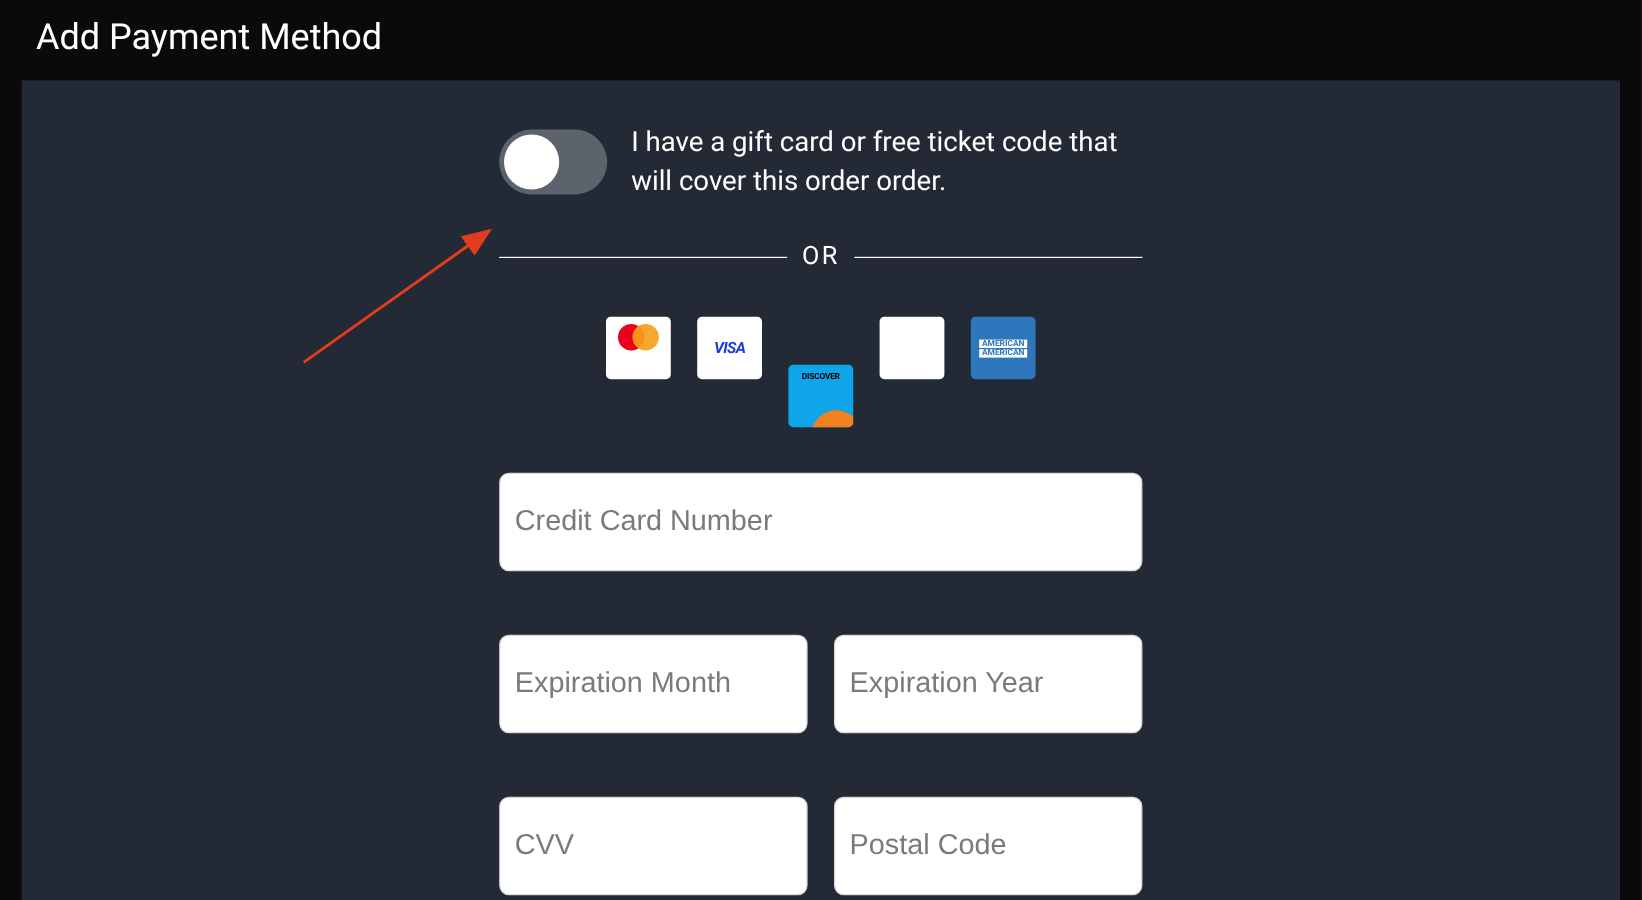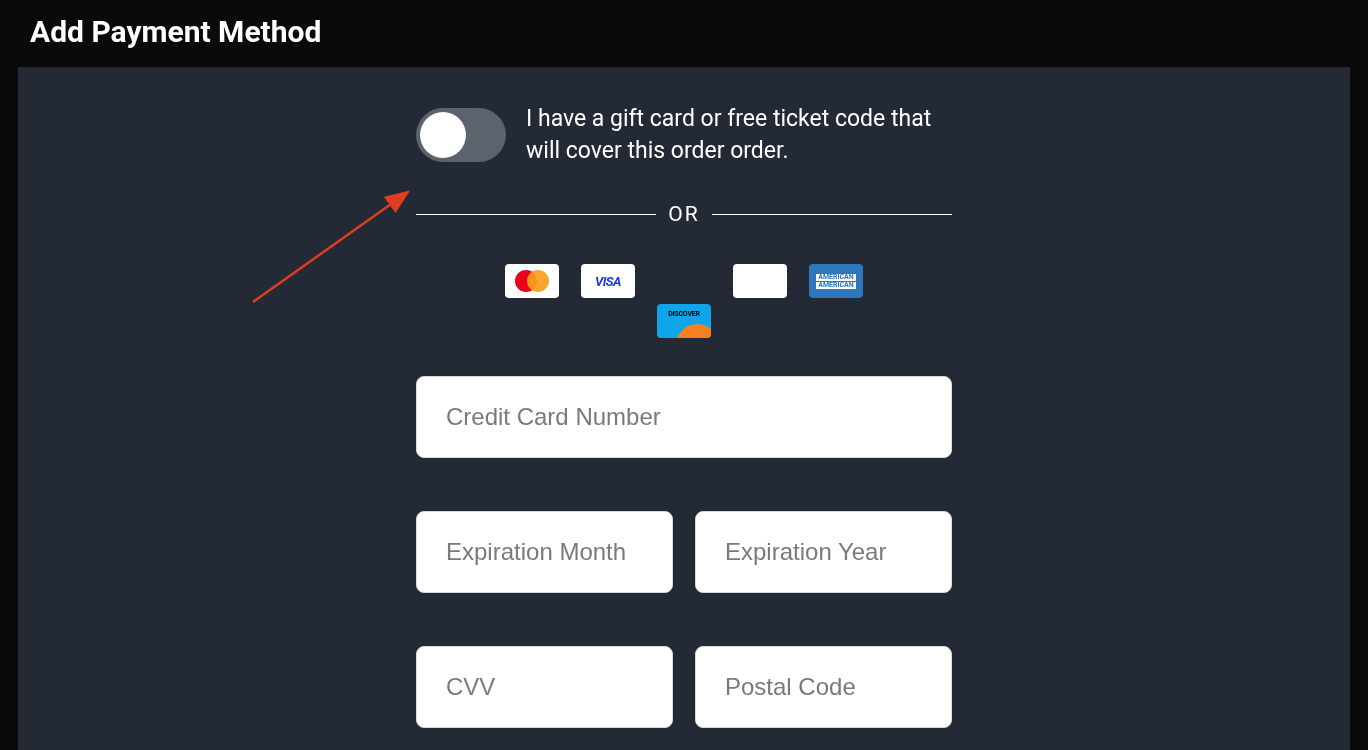--- a/index.html
+++ b/index.html
@@ -6,21 +6,21 @@
     body {
       background: #0a0a0a;
       font-family: -apple-system, BlinkMacSystemFont, "Segoe UI", Roboto, Helvetica, Arial, sans-serif;
       width: 1368px;
       height: 750px;
       overflow: hidden;
     }
     .page-title {
       color: #ffffff;
       font-size: 30px;
-      font-weight: 700;
+      font-weight: 400;
       padding: 14px 30px 18px 30px;
     }
     .main-panel {
       background: #232a35;
       margin: 0 18px 0 18px;
       height: 684px;
       position: relative;
       padding-top: 36px;
     }
     .content-column {
@@ -74,21 +74,21 @@
       letter-spacing: 2px;
     }
     .card-icons {
       display: flex;
       justify-content: center;
       gap: 22px;
       margin-bottom: 38px;
     }
     .card-icon {
       width: 54px;
-      height: 34px;
+      height: 52px;
       border-radius: 4px;
       display: flex;
       align-items: center;
       justify-content: center;
       font-size: 9px;
       font-weight: 700;
     }
     .mc {
       background: #ffffff;
       position: relative;
@@ -154,21 +154,21 @@
       align-items:center;
       justify-content:center;
     }
     .amex span{ background:#fff; color:#2e77bc; padding:0 2px;}
     .field {
       width: 100%;
       background: #ffffff;
       border: 1px solid #d9d9d9;
       border-radius: 8px;
       height: 82px;
-      padding: 0 29px;
+      padding: 0 12px;
       font-size: 24px;
       color: #333;
       outline: none;
     }
     .field::placeholder { color: #7a7a7a; }
     .full-row { margin-bottom: 22px; }
     .split-row {
       display: flex;
       gap: 22px;
       margin-bottom: 22px;

